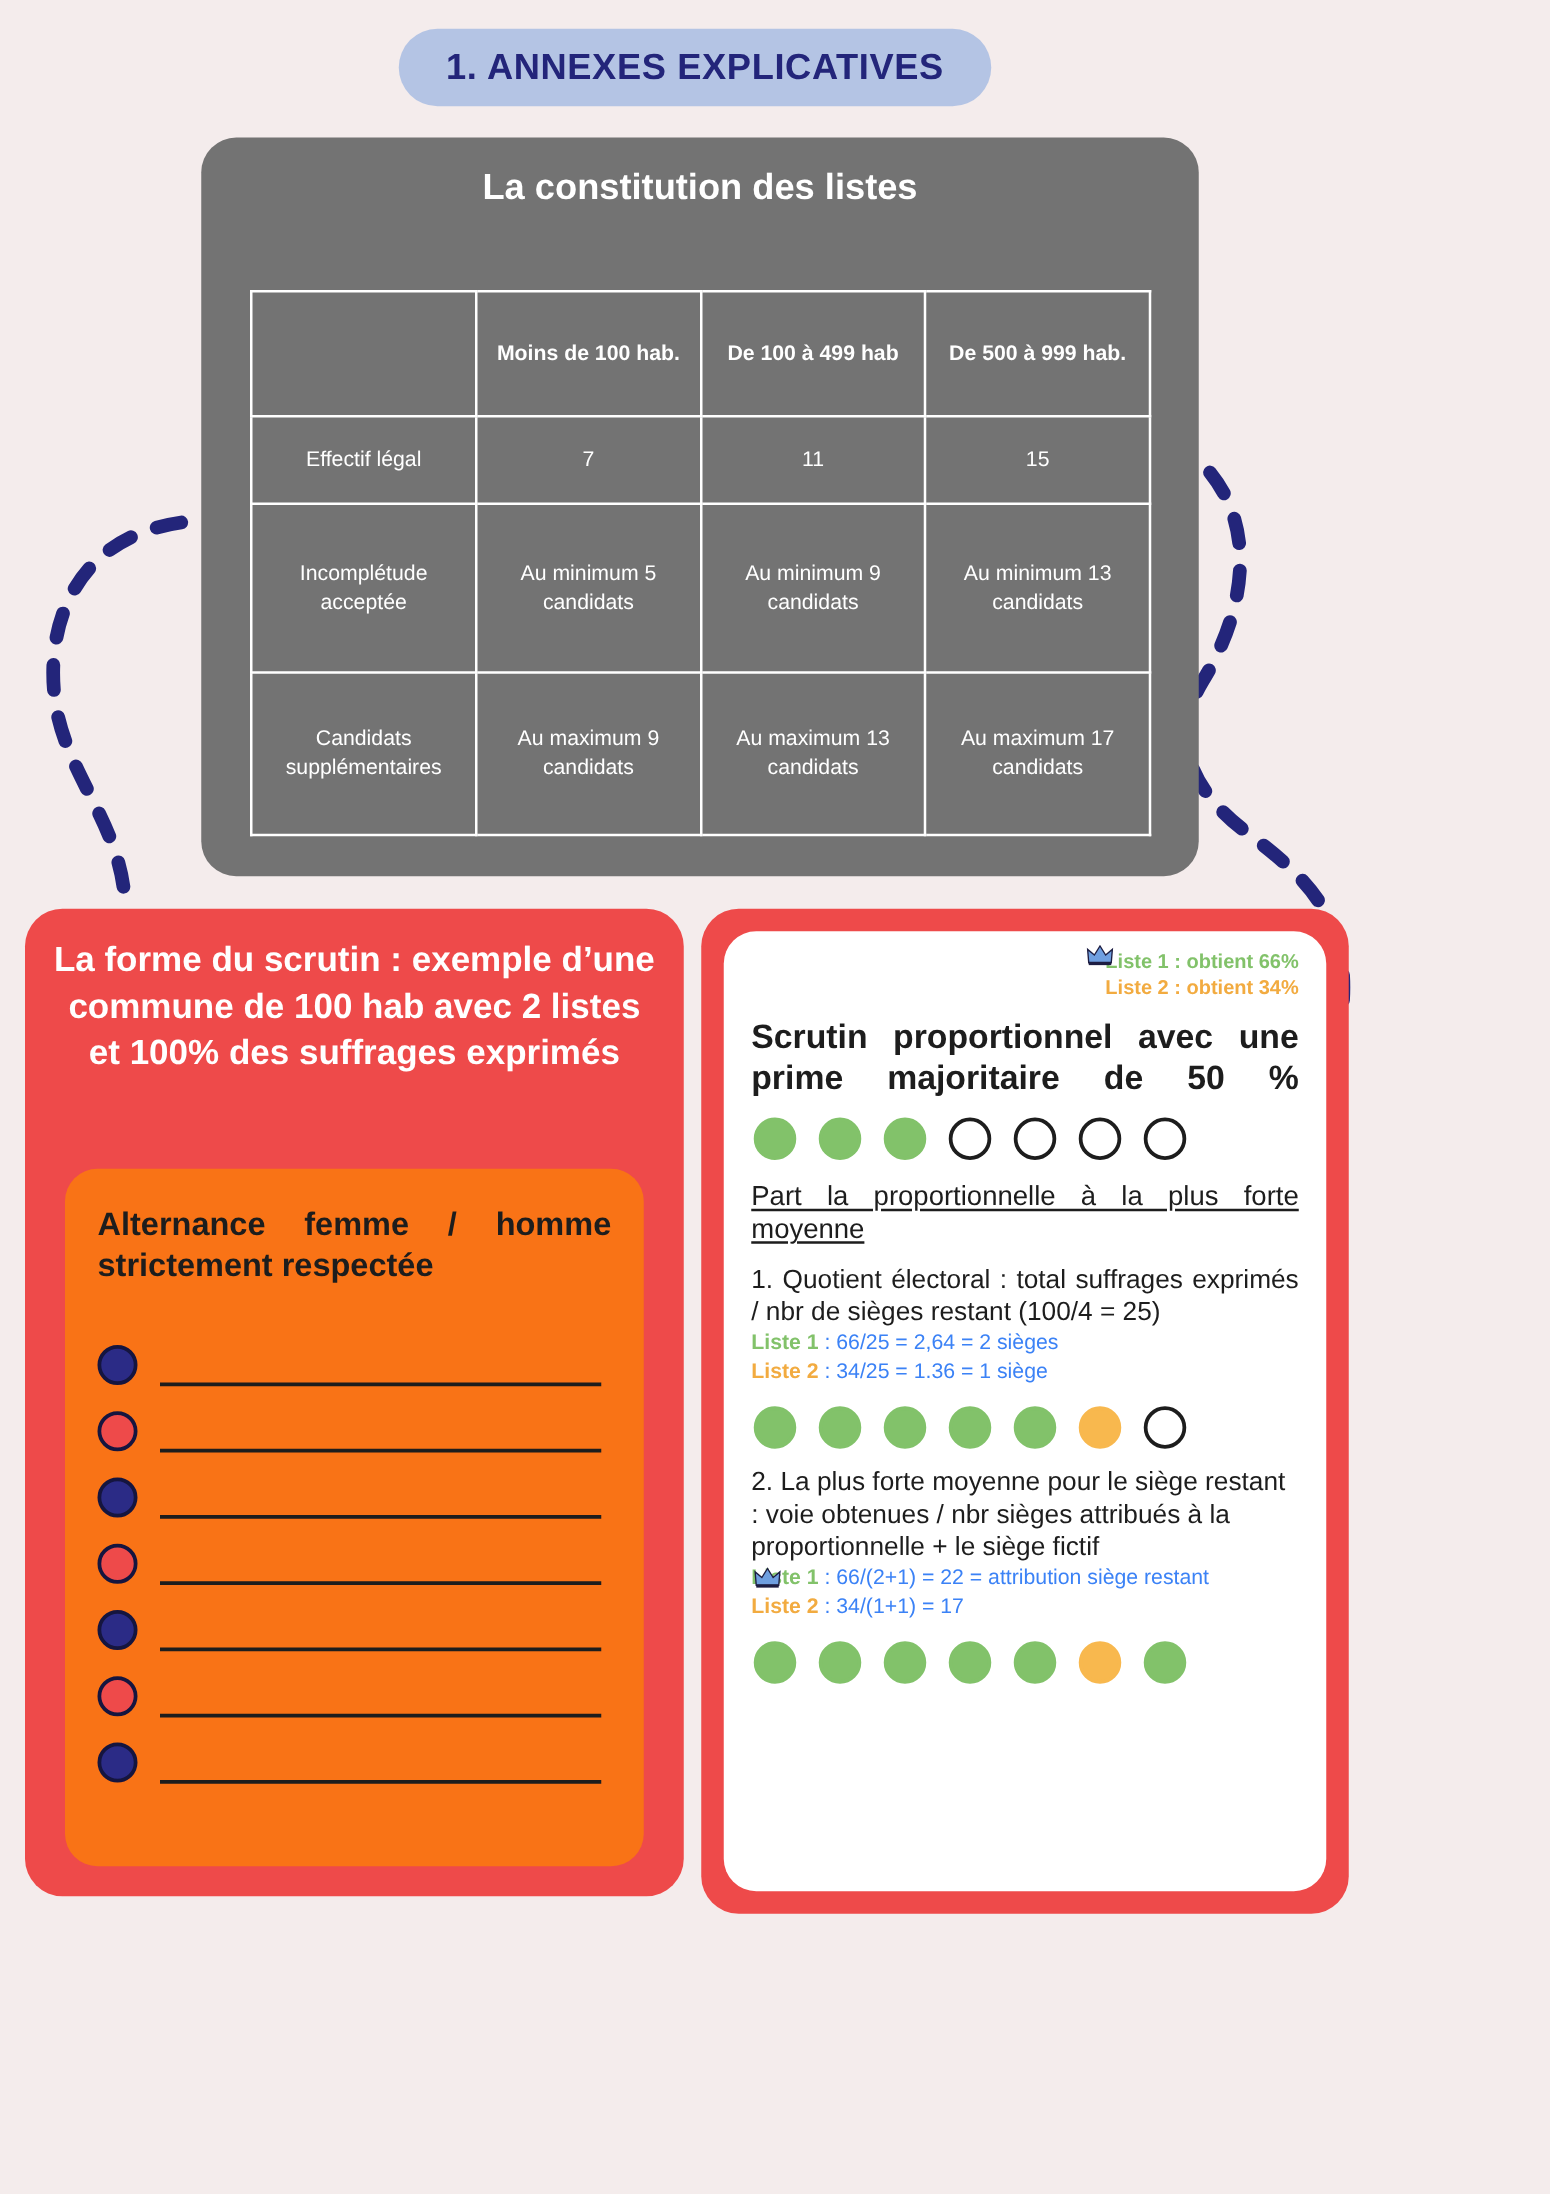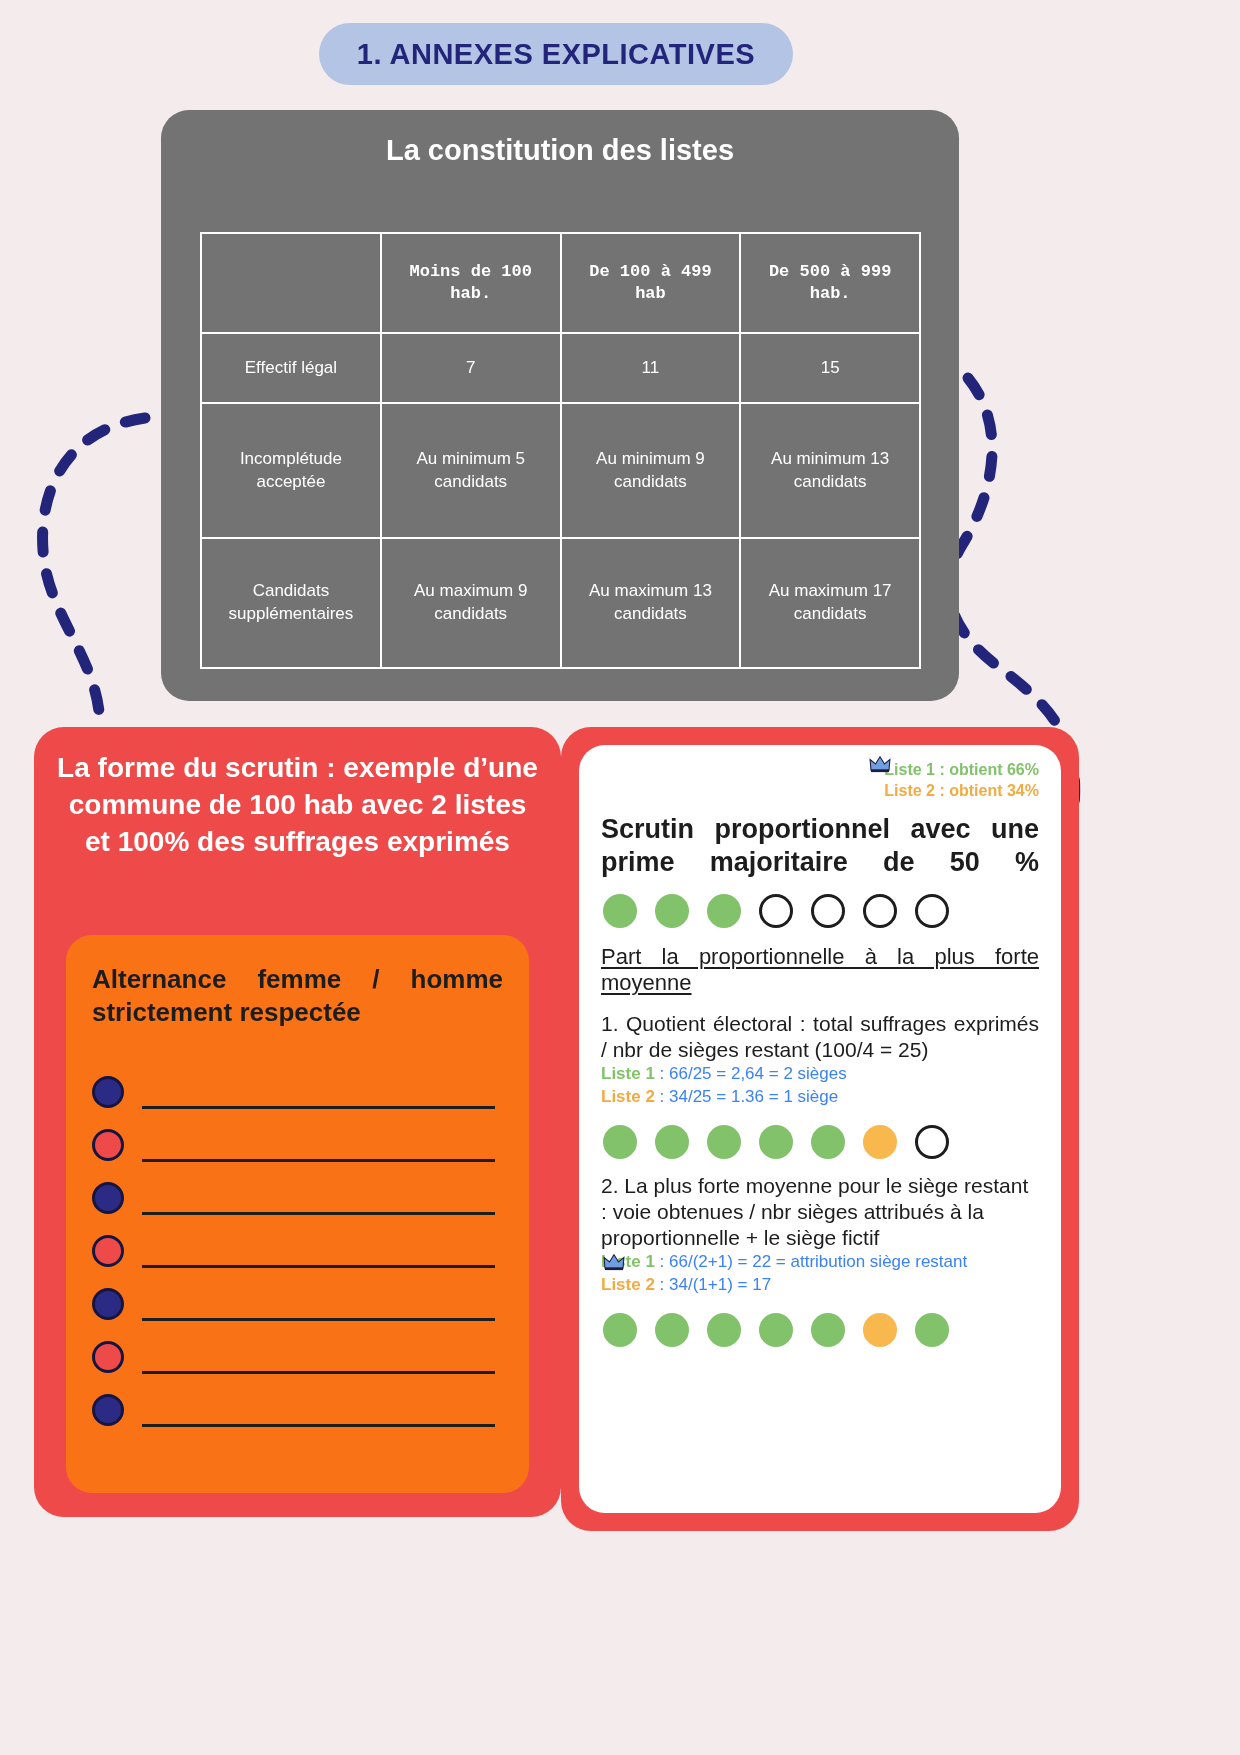--- a/index.html
+++ b/index.html
@@ -83,26 +83,26 @@
   table.const-table th.blank { border-top-color: #ffffff; }
   table.const-table td {
     font-size: 17px;
     font-weight: normal;
     line-height: 1.35;
   }
   table.const-table tr.r-eff td { height: 70px; }
   table.const-table tr.r-inc td { height: 135px; }
   table.const-table tr.r-sup td { height: 130px; }
   .col-head { width: 180px; }
-  .col-data { width: 180px; font-family: Liberation Mono, monospace; }
+  .col-data { width: 180px; }
 
   
   .red-left {
     position: absolute;
-    left: 34px;
+    left: 20px;
     top: 727px;
     width: 527px;
     height: 790px;
     background: #ee4a4a;
     border-radius: 30px;
   }
   .red-left-title {
     color: #ffffff;
     font-size: 28px;
     font-weight: bold;

